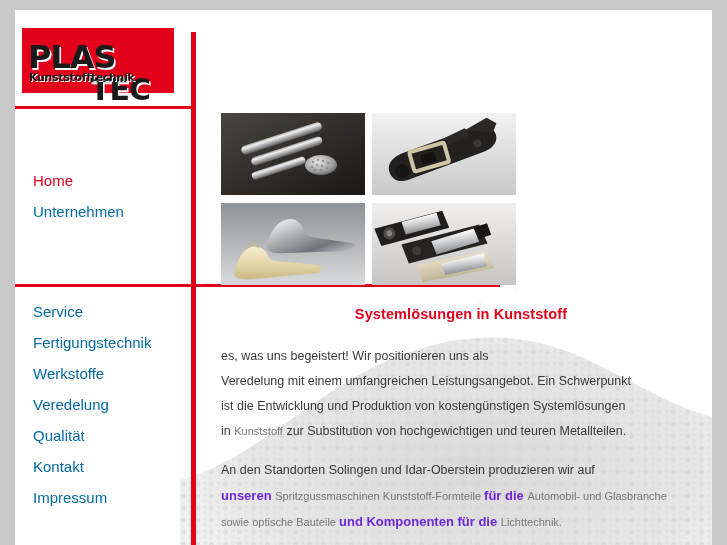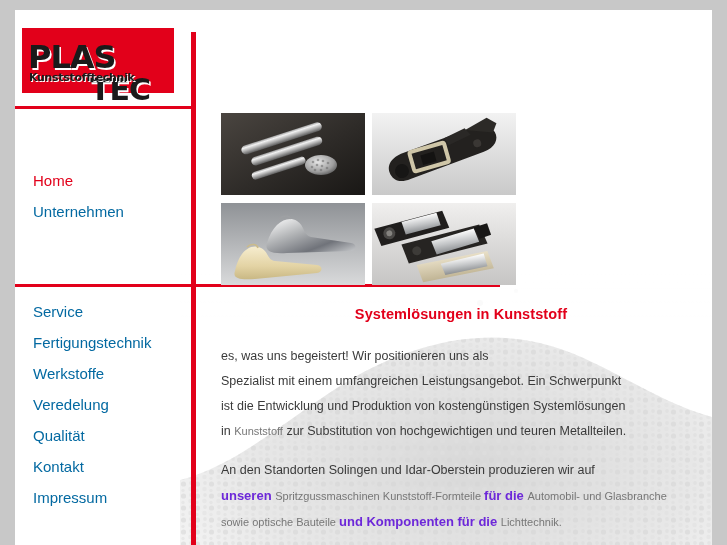--- a/index.html
+++ b/index.html
@@ -417,21 +417,21 @@
       </div>
 
     </div>
 
     <div id="content">
 
       <h1 id="headline">Systemlösungen in Kunststoff</h1>
 
       <p class="para">
         <span class="lb t-md">es, was uns begeistert! Wir positionieren uns als</span>
-        <span class="lb t-md">Spezialist mit einem umfangreichen Leistungsangebot. Ein Schwerpunkt</span>
+        <span class="lb t-md">Veredelung mit einem umfangreichen Leistungsangebot. Ein Schwerpunkt</span>
         <span class="lb t-md">ist die Entwicklung und Produktion von kostengünstigen Systemlösungen</span>
         <span class="lb"><span class="t-md">in </span><span class="t-sm">Kunststoff</span><span class="t-md"> zur Substitution von hochgewichtigen und teuren Metallteilen.</span></span>
       </p>
 
       <p class="para">
         <span class="lb t-md">An den Standorten Solingen und Idar-Oberstein produzieren wir auf</span>
         <span class="lb"><span class="t-lg">unseren </span><span class="t-sm">Spritzgussmaschinen Kunststoff-Formteile </span><span class="t-lg">für die </span><span class="t-sm">Automobil- und Glasbranche</span></span>
         <span class="lb"><span class="t-sm">sowie optische Bauteile </span><span class="t-lg">und Komponenten für die </span><span class="t-sm">Lichttechnik.</span></span>
       </p>
 

